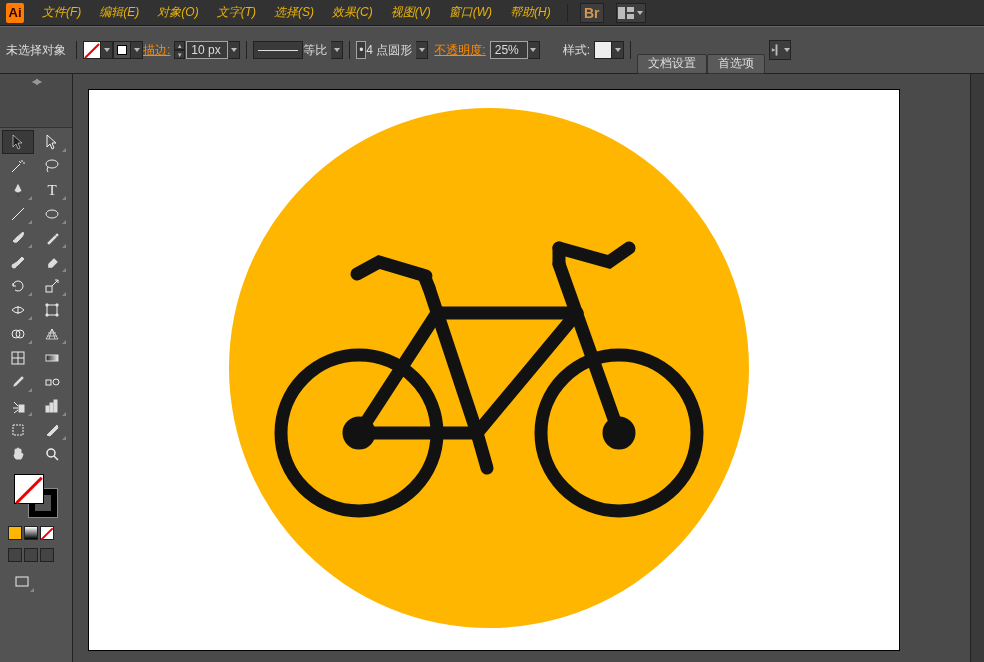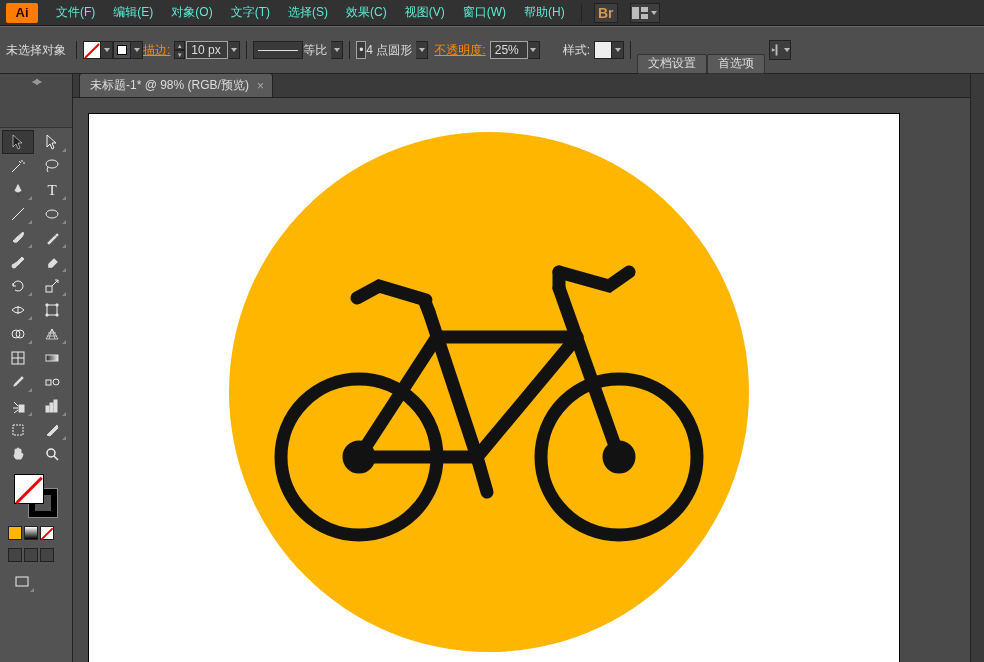--- a/index.html
+++ b/index.html
@@ -1,19 +1,19 @@
 <!DOCTYPE html>
 <html><head>
 <meta charset="utf-8">
 <style>
   * { box-sizing: border-box; margin: 0; padding: 0; font-family: "Microsoft YaHei", sans-serif; }
   body { background: #4a4a4a; width: 984px; height: 662px; overflow: hidden; color: #ccc; font-size: 12px; }
   .menubar { height: 26px; background: #323232; display: flex; align-items: center; padding-left: 6px; gap: 2px; border-bottom: 1px solid #1a1a1a; }
-  .ai-logo { width: 32px; height: 20px; background: #ff7c00; color: #2b0000; font-weight: bold; display: flex; align-items: center; justify-content: center; font-size: 13px; border-radius: 2px; margin-right: 8px; }
-  .menu-item { padding: 3px 8px; color: #5eead4; cursor: default; }
+  .ai-logo { width: 18px; height: 20px; background: #ff7c00; color: #2b0000; font-weight: bold; display: flex; align-items: center; justify-content: center; font-size: 13px; border-radius: 2px; margin-right: 8px; }
+  .menu-item { padding: 3px 8px; color: #eab308; cursor: default; font-style: italic; }
   .menu-sep { width: 1px; height: 18px; background: #222; margin: 0 6px; }
   .menu-iconbtn { width: 24px; height: 20px; border: 1px solid #222; background: #3e3e3e; margin-left: 4px; display: flex; align-items: center; justify-content: center; }
   .optionsbar { height: 48px; background: #4e4e4e; border-top: 1px solid #666; border-bottom: 1px solid #222; display: flex; align-items: center; padding: 0 6px; }
   .ob-label { color: #ddd; padding-right: 4px; }
   .ob-orange { color: #ff8a00; text-decoration: underline; }
   .swatch { width: 18px; height: 18px; border: 1px solid #222; background: #fff; position: relative; }
   .swatch.no-fill::after { content: ""; position: absolute; left: -2px; right: -2px; top: 50%; border-top: 2px solid #e00; transform: rotate(-45deg); }
   .swatch-dd { width: 12px; height: 18px; background: #3a3a3a; border: 1px solid #222; border-left: none; display: flex; align-items: center; justify-content: center; }
   .dd-caret { width: 0; height: 0; border-left: 3px solid transparent; border-right: 3px solid transparent; border-top: 4px solid #bbb; }
   .swatch.hollow { background: #4e4e4e; }
@@ -326,26 +326,20 @@
     <div style="padding:6px 8px">
       <div class="tool-btn tool-corner" style="width:28px">
           <svg viewBox="0 0 16 16">
             <rect x="2" y="3" width="12" height="9" fill="none" stroke="#eee"></rect>
           </svg>
         </div>
     </div>
   </div>
 
   <div class="doc-area">
-    <div class="tabbar">
-      <div class="doc-tab">
-        <span>未标题-1* @ 98% (RGB/预览)</span>
-        <span class="tab-close">×</span>
-      </div>
-    </div>
     <div class="canvas-wrap">
       <div class="artboard">
         <div class="bike-circle">
           <svg width="460" height="300" viewBox="0 0 460 300">
             <g stroke="#121212" stroke-width="13" fill="none" stroke-linecap="round">
 
               <circle cx="100" cy="215" r="78"></circle>
               <circle cx="360" cy="215" r="78"></circle>
 
               <circle cx="100" cy="215" r="10"></circle>

